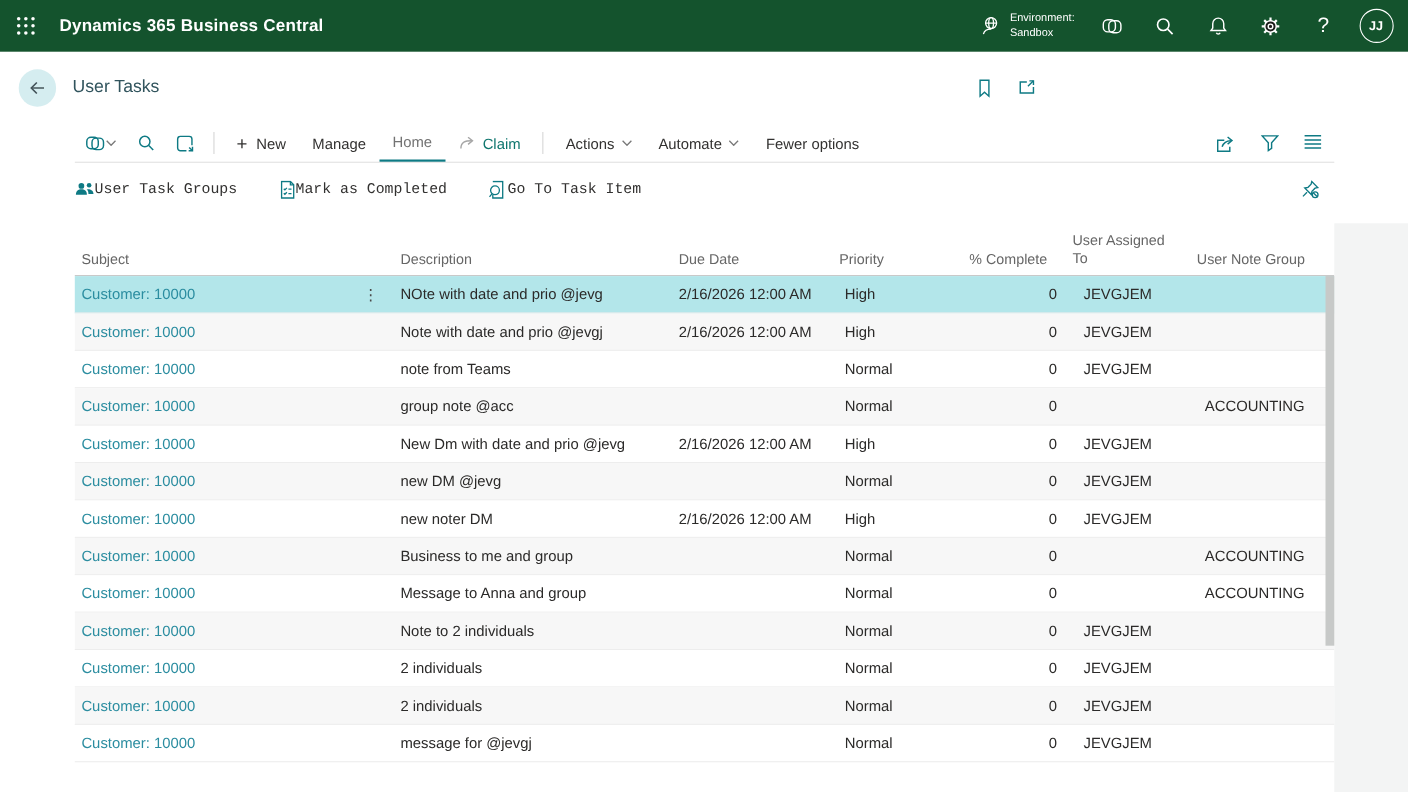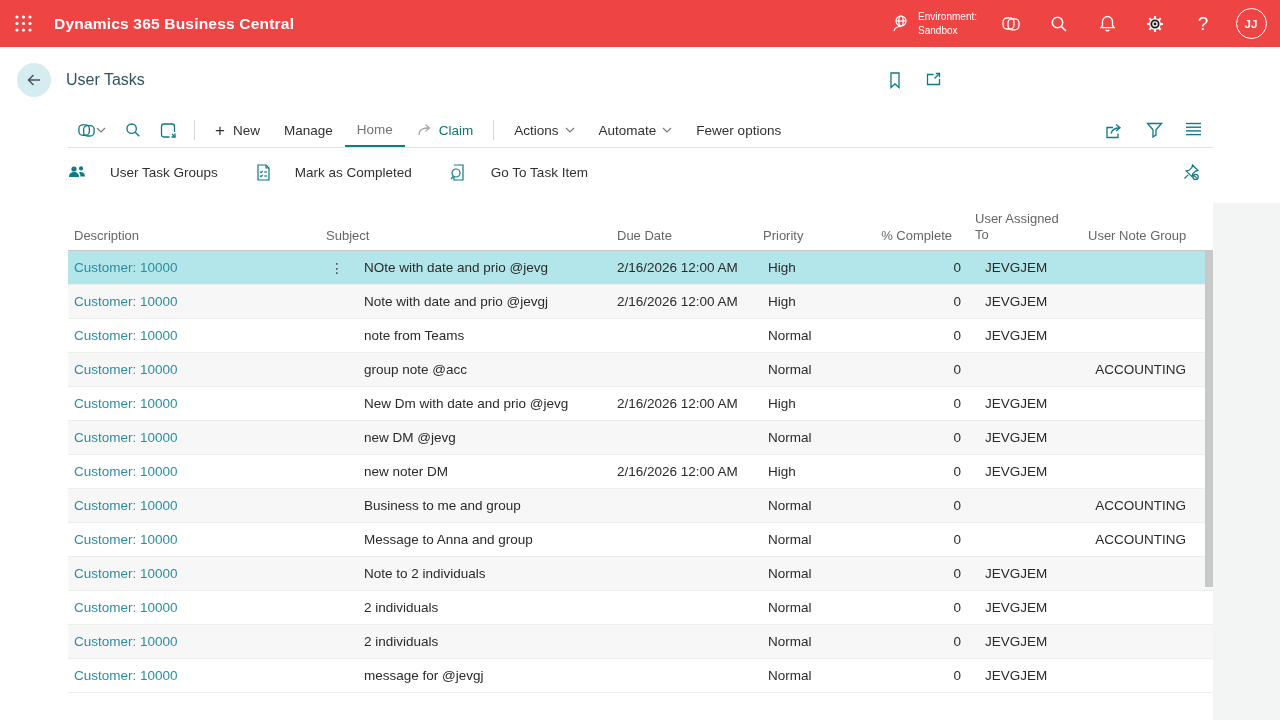--- a/index.html
+++ b/index.html
@@ -1,21 +1,21 @@
 <!DOCTYPE html>
 <html><head>
 <meta charset="utf-8">
 <style>
   * { margin:0; padding:0; box-sizing:border-box; }
   html,body { width:1280px; height:720px; overflow:hidden; background:#fff;
     font-family:"Liberation Sans","DejaVu Sans",sans-serif; }
 
   
   .topbar { position:absolute; left:0; top:0; width:1280px; height:47px;
-    background:#ef4444; display:flex; align-items:center; color:#fff; }
+    background:#14532d; display:flex; align-items:center; color:#fff; }
   .waffle-btn { width:46px; height:49px; display:flex; align-items:center; justify-content:center; cursor:pointer; }
   .app-title { font-size:15.5px; font-weight:700; letter-spacing:.2px; margin-left:8px; }
   .tb-spacer { flex:1; }
   .env-group { display:flex; align-items:center; gap:7px; padding:0 10px; height:49px; cursor:pointer; }
   .env-text { font-size:10px; line-height:1.35; font-weight:400; }
   .tb-icon-btn { width:48px; height:49px; display:flex; align-items:center; justify-content:center; cursor:pointer; }
   .help-glyph { font-size:19px; font-weight:400; }
   .avatar { width:31px; height:31px; border:1.6px solid #fff; border-radius:50%;
     display:flex; align-items:center; justify-content:center; font-size:11.5px; font-weight:700; }
   .avatar-btn { margin-right:5px; }
@@ -41,21 +41,21 @@
   .rb-item.disabled { color:#0f766e; cursor:default; }
   .chev { color:#7a7a7a; display:flex; }
   .plus-glyph { font-size:17px; font-weight:400; color:#323130; margin-right:2px; line-height:1; }
   .rb-spacer { flex:1; }
   .rb-right { display:flex; }
   .rb-right .rb-iconbtn { padding:0 11px; }
 
   
   .ribbon2 { position:absolute; left:68px; top:152px; width:1145px; height:40px;
     display:flex; align-items:center; font-size:13.5px; color:#323130; }
-  .tk-item { display:flex; align-items:center; gap:24px; margin-right:38px; cursor:pointer; }
+  .tk-item { display:flex; align-items:center; gap:0; margin-right:38px; cursor:pointer;font-family:Liberation Mono, monospace; }
   .tk-item .ic { color:#0e7a84; display:flex; }
   .tk-spacer { flex:1; }
   .unpin-btn { color:#0e7a84; cursor:pointer; display:flex; padding-right:12px; }
 
   
   .table-wrap { position:absolute; left:68px; top:206px; width:1145px; }
   .hdr { display:flex; align-items:flex-end; height:45px; padding-bottom:7px;
     border-bottom:1px solid #c9c9c9; font-size:13px; color:#666; }
   .rows {}
   .trow { display:flex; align-items:center; height:34px; border-bottom:1px solid #ededed;
@@ -346,22 +346,22 @@
         <line x1="6.2" y1="11.8" x2="2.5" y2="15.5"></line>
         <circle cx="13.6" cy="14" r="2.6"></circle>
         <line x1="11.9" y1="12.3" x2="15.3" y2="15.7"></line>
       </svg>
     </span>
   </div>
 </div>
 
 <div class="table-wrap">
   <div class="hdr">
+    <div class="cell c-subject">Subject</div>
     <div class="cell c-desc">Description</div>
-    <div class="cell c-subject">Subject</div>
     <div class="cell c-due">Due Date</div>
     <div class="cell c-pri">Priority</div>
     <div class="cell c-pct">% Complete</div>
     <div class="cell c-asg">User Assigned To</div>
     <div class="cell c-grp">User Note Group</div>
   </div>
   <div class="rows">
       <div class="trow selected">
     <div class="cell c-subject">
       <span class="subject-link">Customer: 10000</span>

